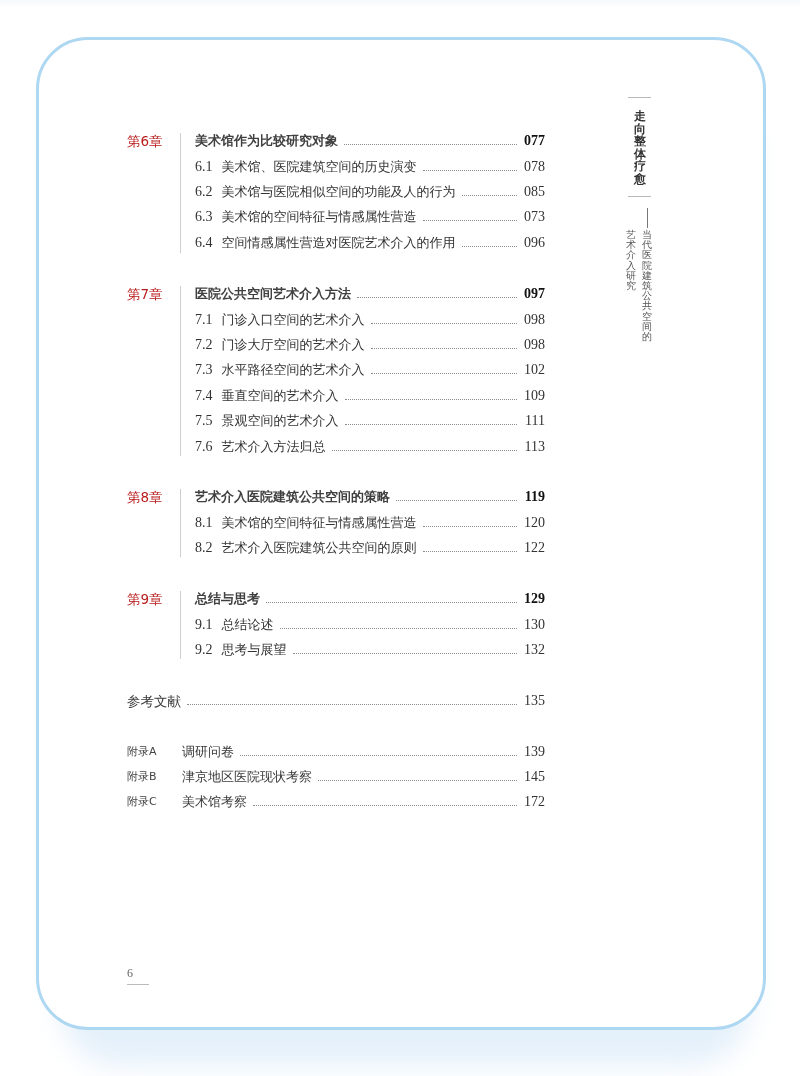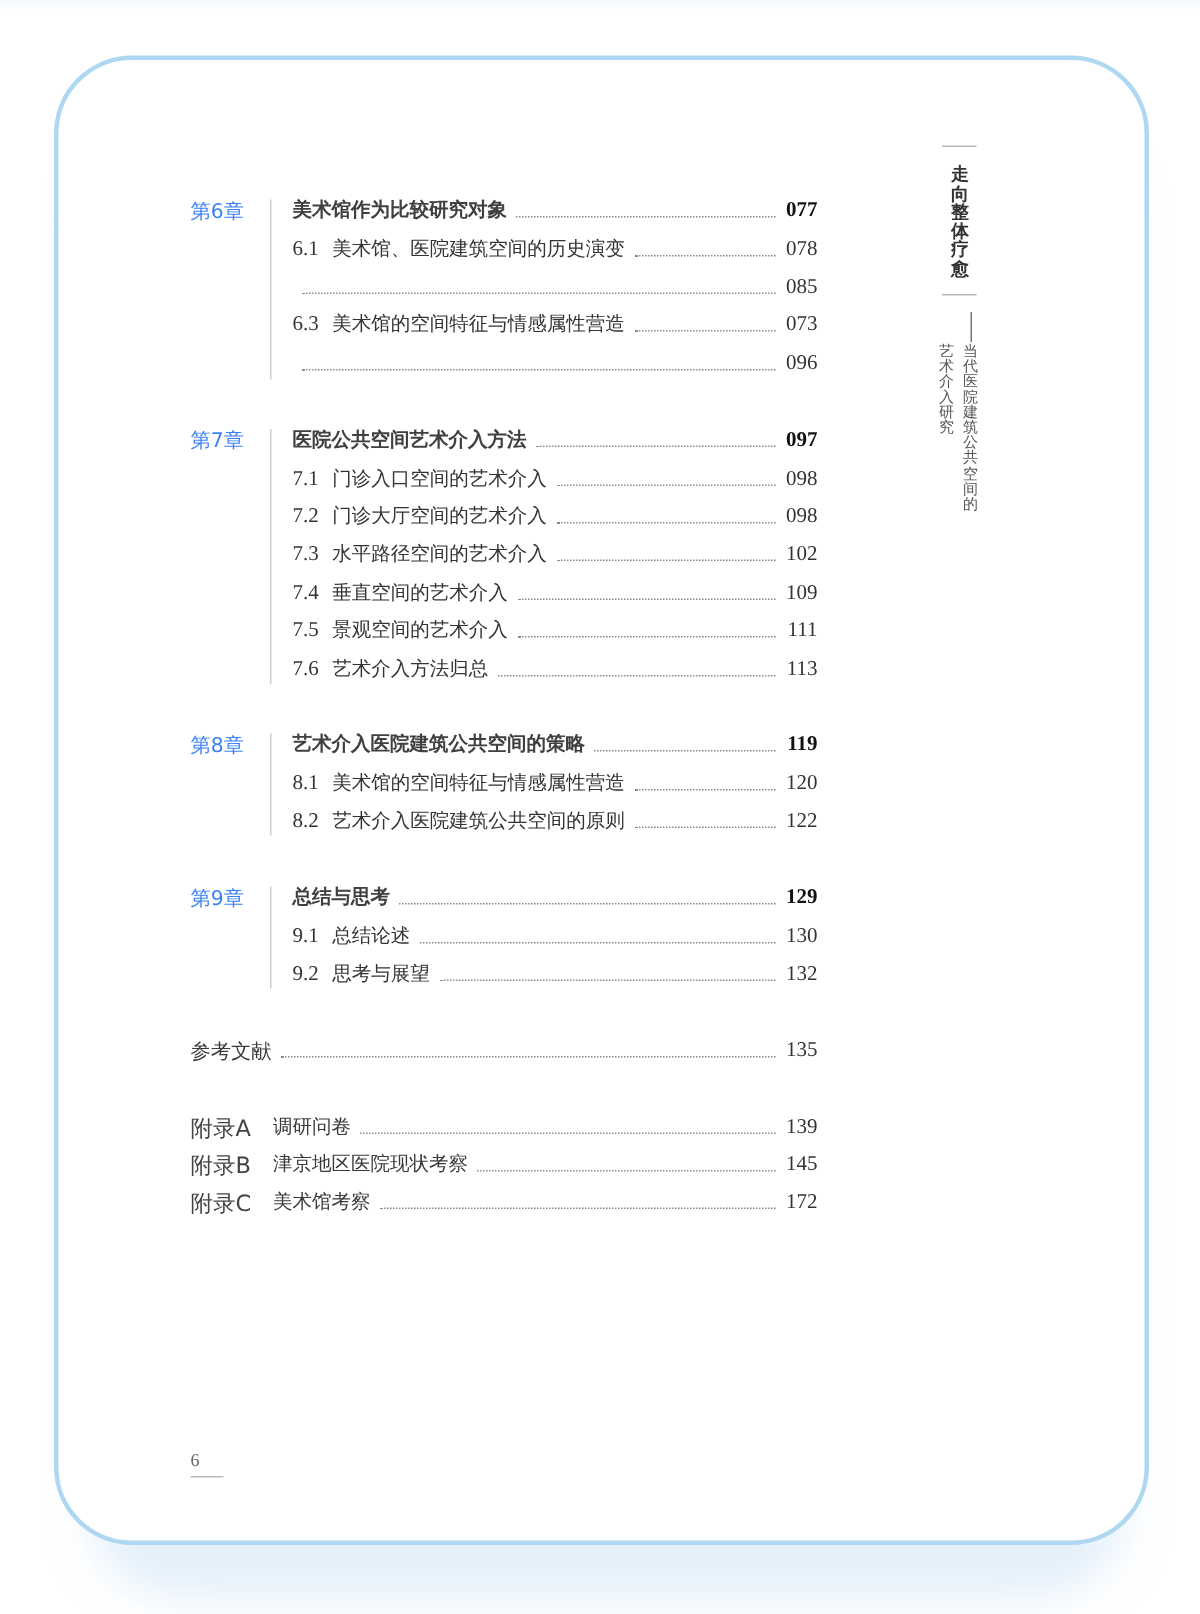--- a/index.html
+++ b/index.html
@@ -24,21 +24,21 @@
     border: 3px solid #aed7f2;
     border-radius: 52px;
     background: #ffffff;
   }
   .toc-row {
     position: absolute; left: 127px; width: 418px; height: 22px;
     display: flex; align-items: center;
     font-size: 13px; line-height: 22px; white-space: nowrap;
   }
   .chap-label {
-    width: 53px; flex: none; color: #3b82f6; font-size: 13.5px;
+    width: 53px; flex: none; color: #b91c1c; font-size: 13.5px;
     font-family: "DejaVu Sans", sans-serif;
   }
   .vline {
     position: absolute; left: 180px; width: 1px; background: #cfcfcf;
   }
   .indent { width: 68px; flex: none; }
   .title {
     flex: none; color: #333;
     font-family: "DejaVu Serif", "Liberation Serif", serif;
   }
@@ -49,21 +49,21 @@
   .num { margin-right: 9px; font-family: "Liberation Serif", serif; font-size: 14px; }
   .leader {
     flex: 1 1 auto; margin: 0 6px; height: 1px; align-self: center;
     border-bottom: 1.5px dotted #8a8a8a; transform: translateY(3px);
   }
   .page-no {
     flex: none; font-family: "Liberation Serif", serif; font-size: 14px; color: #333;
     min-width: 22px; text-align: right;
   }
   .page-no.bold { font-weight: bold; color: #111; }
-  .appendix-label { width: 55px; flex: none; color: #444; font-size: 15px; }
+  .appendix-label { width: 55px; flex: none; color: #444; font-size: 11px; }
 
   .spine-rule {
     position: absolute; height: 1px; background: #b8b8b8; width: 23px; left: 628px;
   }
   .spine-title {
     position: absolute; left: 633px; top: 110px; width: 14px;
     font-size: 12px; line-height: 12.5px; font-weight: bold; color: #333;
     word-break: break-all; text-align: center;
   }
   .spine-sub-dash {
@@ -97,31 +97,33 @@
   <span class="page-no bold">077</span>
 </div>
 <div class="toc-row" style="top:156px;">
   <span class="indent"></span>
   <span class="title"><span class="num">6.1</span><span>美术馆、医院建筑空间的历史演变</span></span>
   <span class="leader"></span>
   <span class="page-no">078</span>
 </div>
 <div class="toc-row" style="top:181px;">
   <span class="indent"></span>
+  <span class="title"><span class="num">6.2</span><span>美术馆与医院相似空间的功能及人的行为</span></span>
   <span class="leader"></span>
   <span class="page-no">085</span>
 </div>
 <div class="toc-row" style="top:206px;">
   <span class="indent"></span>
   <span class="title"><span class="num">6.3</span><span>美术馆的空间特征与情感属性营造</span></span>
   <span class="leader"></span>
   <span class="page-no">073</span>
 </div>
 <div class="toc-row" style="top:232px;">
   <span class="indent"></span>
+  <span class="title"><span class="num">6.4</span><span>空间情感属性营造对医院艺术介入的作用</span></span>
   <span class="leader"></span>
   <span class="page-no">096</span>
 </div>
 
 <div class="vline" style="top:286px;height:170px;"></div>
 <div class="toc-row" style="top:283px;">
   <span class="chap-label">第7章</span>
   <span style="width:15px;flex:none"></span>
   <span class="title bold">医院公共空间艺术介入方法</span>
   <span class="leader"></span>

